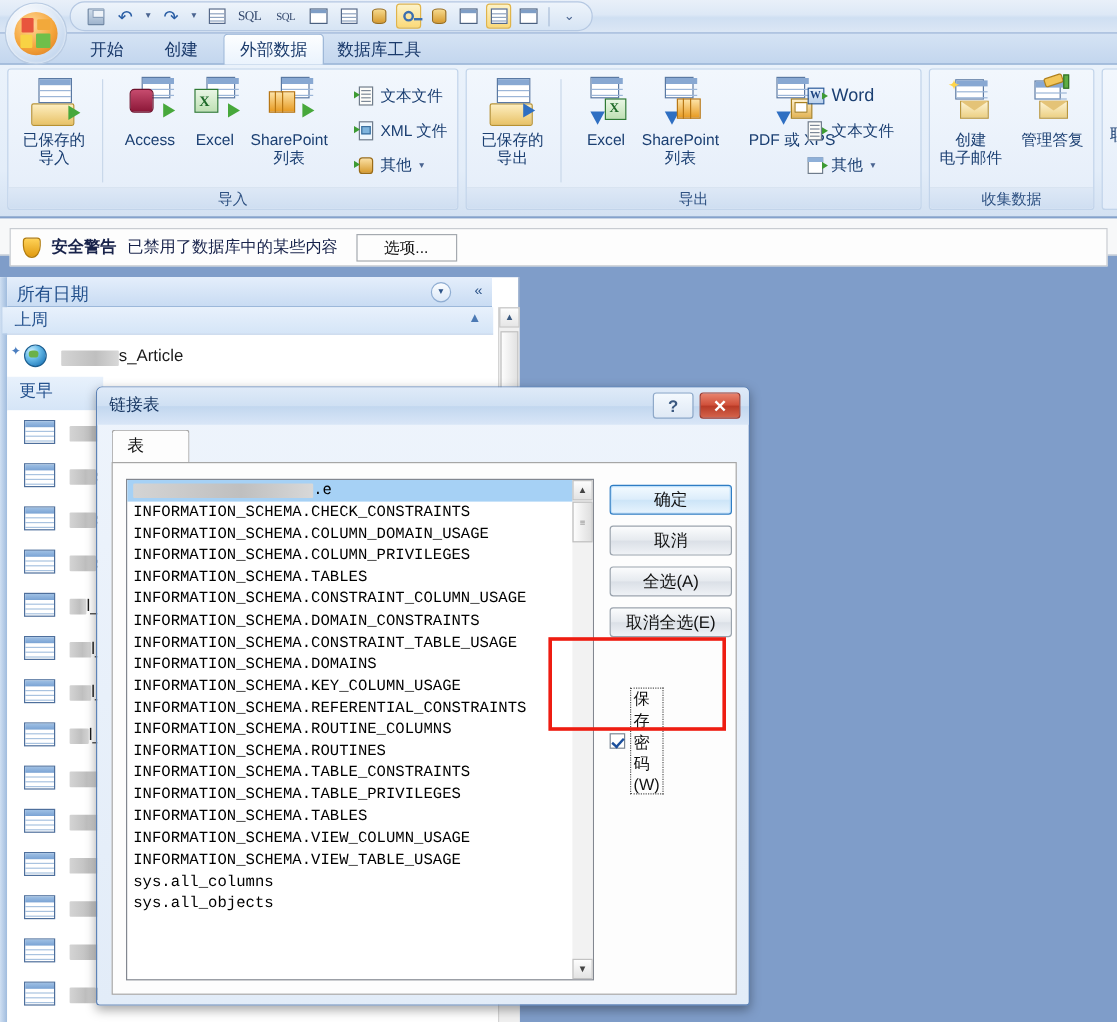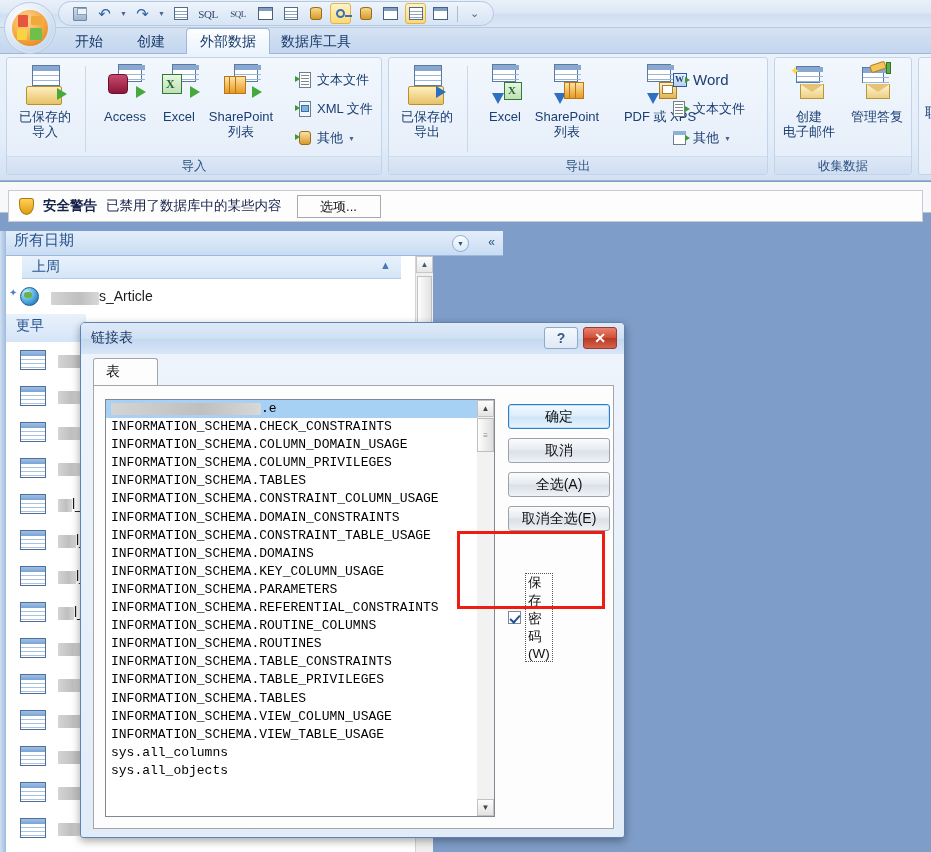--- a/index.html
+++ b/index.html
@@ -103,29 +103,29 @@
   .shield{width:15px;height:17px;background:linear-gradient(#ffd257,#e09a10);
       border:1px solid #b07b0c; border-radius:3px 3px 50% 50%/3px 3px 60% 60%;}
   #sec-title{font-weight:bold;color:#17224a;font-size:13.5px;}
   #sec-msg{color:#17224a;font-size:13.5px;}
   #sec-opt{margin-left:6px;height:23px;min-width:84px;padding:0 12px;line-height:21px;
       background:#fdfdfd;border:1px solid #a5aab0;font-size:13px;color:#111;text-align:center;}
   
   #navpane { position:absolute; left:0; top:231px; width:433px; height:621px;
              background:#fff; border-right:1px solid #6e8cb8;}
   #nav-left-edge{position:absolute;left:0;top:0;width:6px;height:621px;background:linear-gradient(to right,#cfdff2,#9fbbdd);}
-  #nav-header { position:absolute; left:6px; top:0; width:497px; height:25px;
+  #nav-header { position:absolute; left:6px; top:0; width:404px; height:25px;
       background:linear-gradient(to bottom,#e4eefb,#c9dcf3);
-      border-bottom:1px solid #9cb8da; display:flex; align-items:flex-start;}
+      border-bottom:1px solid #9cb8da; display:flex; align-items:flex-end;}
   #nav-header .t{margin-left:8px;font-size:15px;color:#23508c;}
   .circ-btn{position:absolute;right:34px;top:4px;width:17px;height:17px;border-radius:50%;
      background:linear-gradient(#fbfdff,#dbe8f7);border:1px solid #8fadd2;
      display:flex;align-items:center;justify-content:center;font-size:7px;color:#2c5388;}
   #nav-collapse{position:absolute;right:8px;top:4px;font-size:12px;color:#2c5388;}
-  #nav-group1{position:absolute;left:22px;top:25px;width:379px;height:23px;
+  #nav-group1{position:absolute;left:2px;top:25px;width:409px;height:23px;
      background:linear-gradient(to bottom,#e8f1fc,#d5e5f7);border-bottom:1px solid #b5cbe6;}
   #nav-group1 .t{position:absolute;left:10px;top:2px;font-size:14px;color:#25528e;}
   #nav-group1 .chev{position:absolute;right:10px;top:3px;font-size:11px;color:#4b79b4;}
   #nav-row-article{position:absolute;left:6px;top:48px;width:409px;height:35px;background:#fff;display:flex;align-items:center;}
   .globe{width:19px;height:19px;border-radius:50%;
      background:radial-gradient(circle at 32% 28%,#d3f0ff 0%,#6fc1ec 35%,#2f87c4 75%,#1d5f92 100%);
      border:1px solid #1c5d8f;margin-left:14px;position:relative;}
   .globe:after{content:"";position:absolute;left:3px;top:4px;width:8px;height:6px;background:#6bb14a;border-radius:40%;}
   .starlet{position:absolute;left:3px;top:8px;color:#4b7ec0;font-size:10px;}
   .redact{display:inline-block;height:13px;background:linear-gradient(to right,#d4d4d4,#bfbfbf 60%,#d8d8d8);vertical-align:middle;border-radius:1px;}
@@ -545,21 +545,20 @@
         </div>
       <div class="li">INFORMATION_SCHEMA.CHECK_CONSTRAINTS</div>
           <div class="li">INFORMATION_SCHEMA.COLUMN_DOMAIN_USAGE</div>
           <div class="li">INFORMATION_SCHEMA.COLUMN_PRIVILEGES</div>
           <div class="li">INFORMATION_SCHEMA.TABLES</div>
           <div class="li">INFORMATION_SCHEMA.CONSTRAINT_COLUMN_USAGE</div>
           <div class="li">INFORMATION_SCHEMA.DOMAIN_CONSTRAINTS</div>
           <div class="li">INFORMATION_SCHEMA.CONSTRAINT_TABLE_USAGE</div>
           <div class="li">INFORMATION_SCHEMA.DOMAINS</div>
           <div class="li">INFORMATION_SCHEMA.KEY_COLUMN_USAGE</div>
-          <div class="li">INFORMATION_SCHEMA.PARAMETERS</div>
           <div class="li">INFORMATION_SCHEMA.REFERENTIAL_CONSTRAINTS</div>
           <div class="li">INFORMATION_SCHEMA.ROUTINE_COLUMNS</div>
           <div class="li">INFORMATION_SCHEMA.ROUTINES</div>
           <div class="li">INFORMATION_SCHEMA.TABLE_CONSTRAINTS</div>
           <div class="li">INFORMATION_SCHEMA.TABLE_PRIVILEGES</div>
           <div class="li">INFORMATION_SCHEMA.TABLES</div>
           <div class="li">INFORMATION_SCHEMA.VIEW_COLUMN_USAGE</div>
           <div class="li">INFORMATION_SCHEMA.VIEW_TABLE_USAGE</div>
           <div class="li">sys.all_columns</div>
           <div class="li">sys.all_objects</div>

